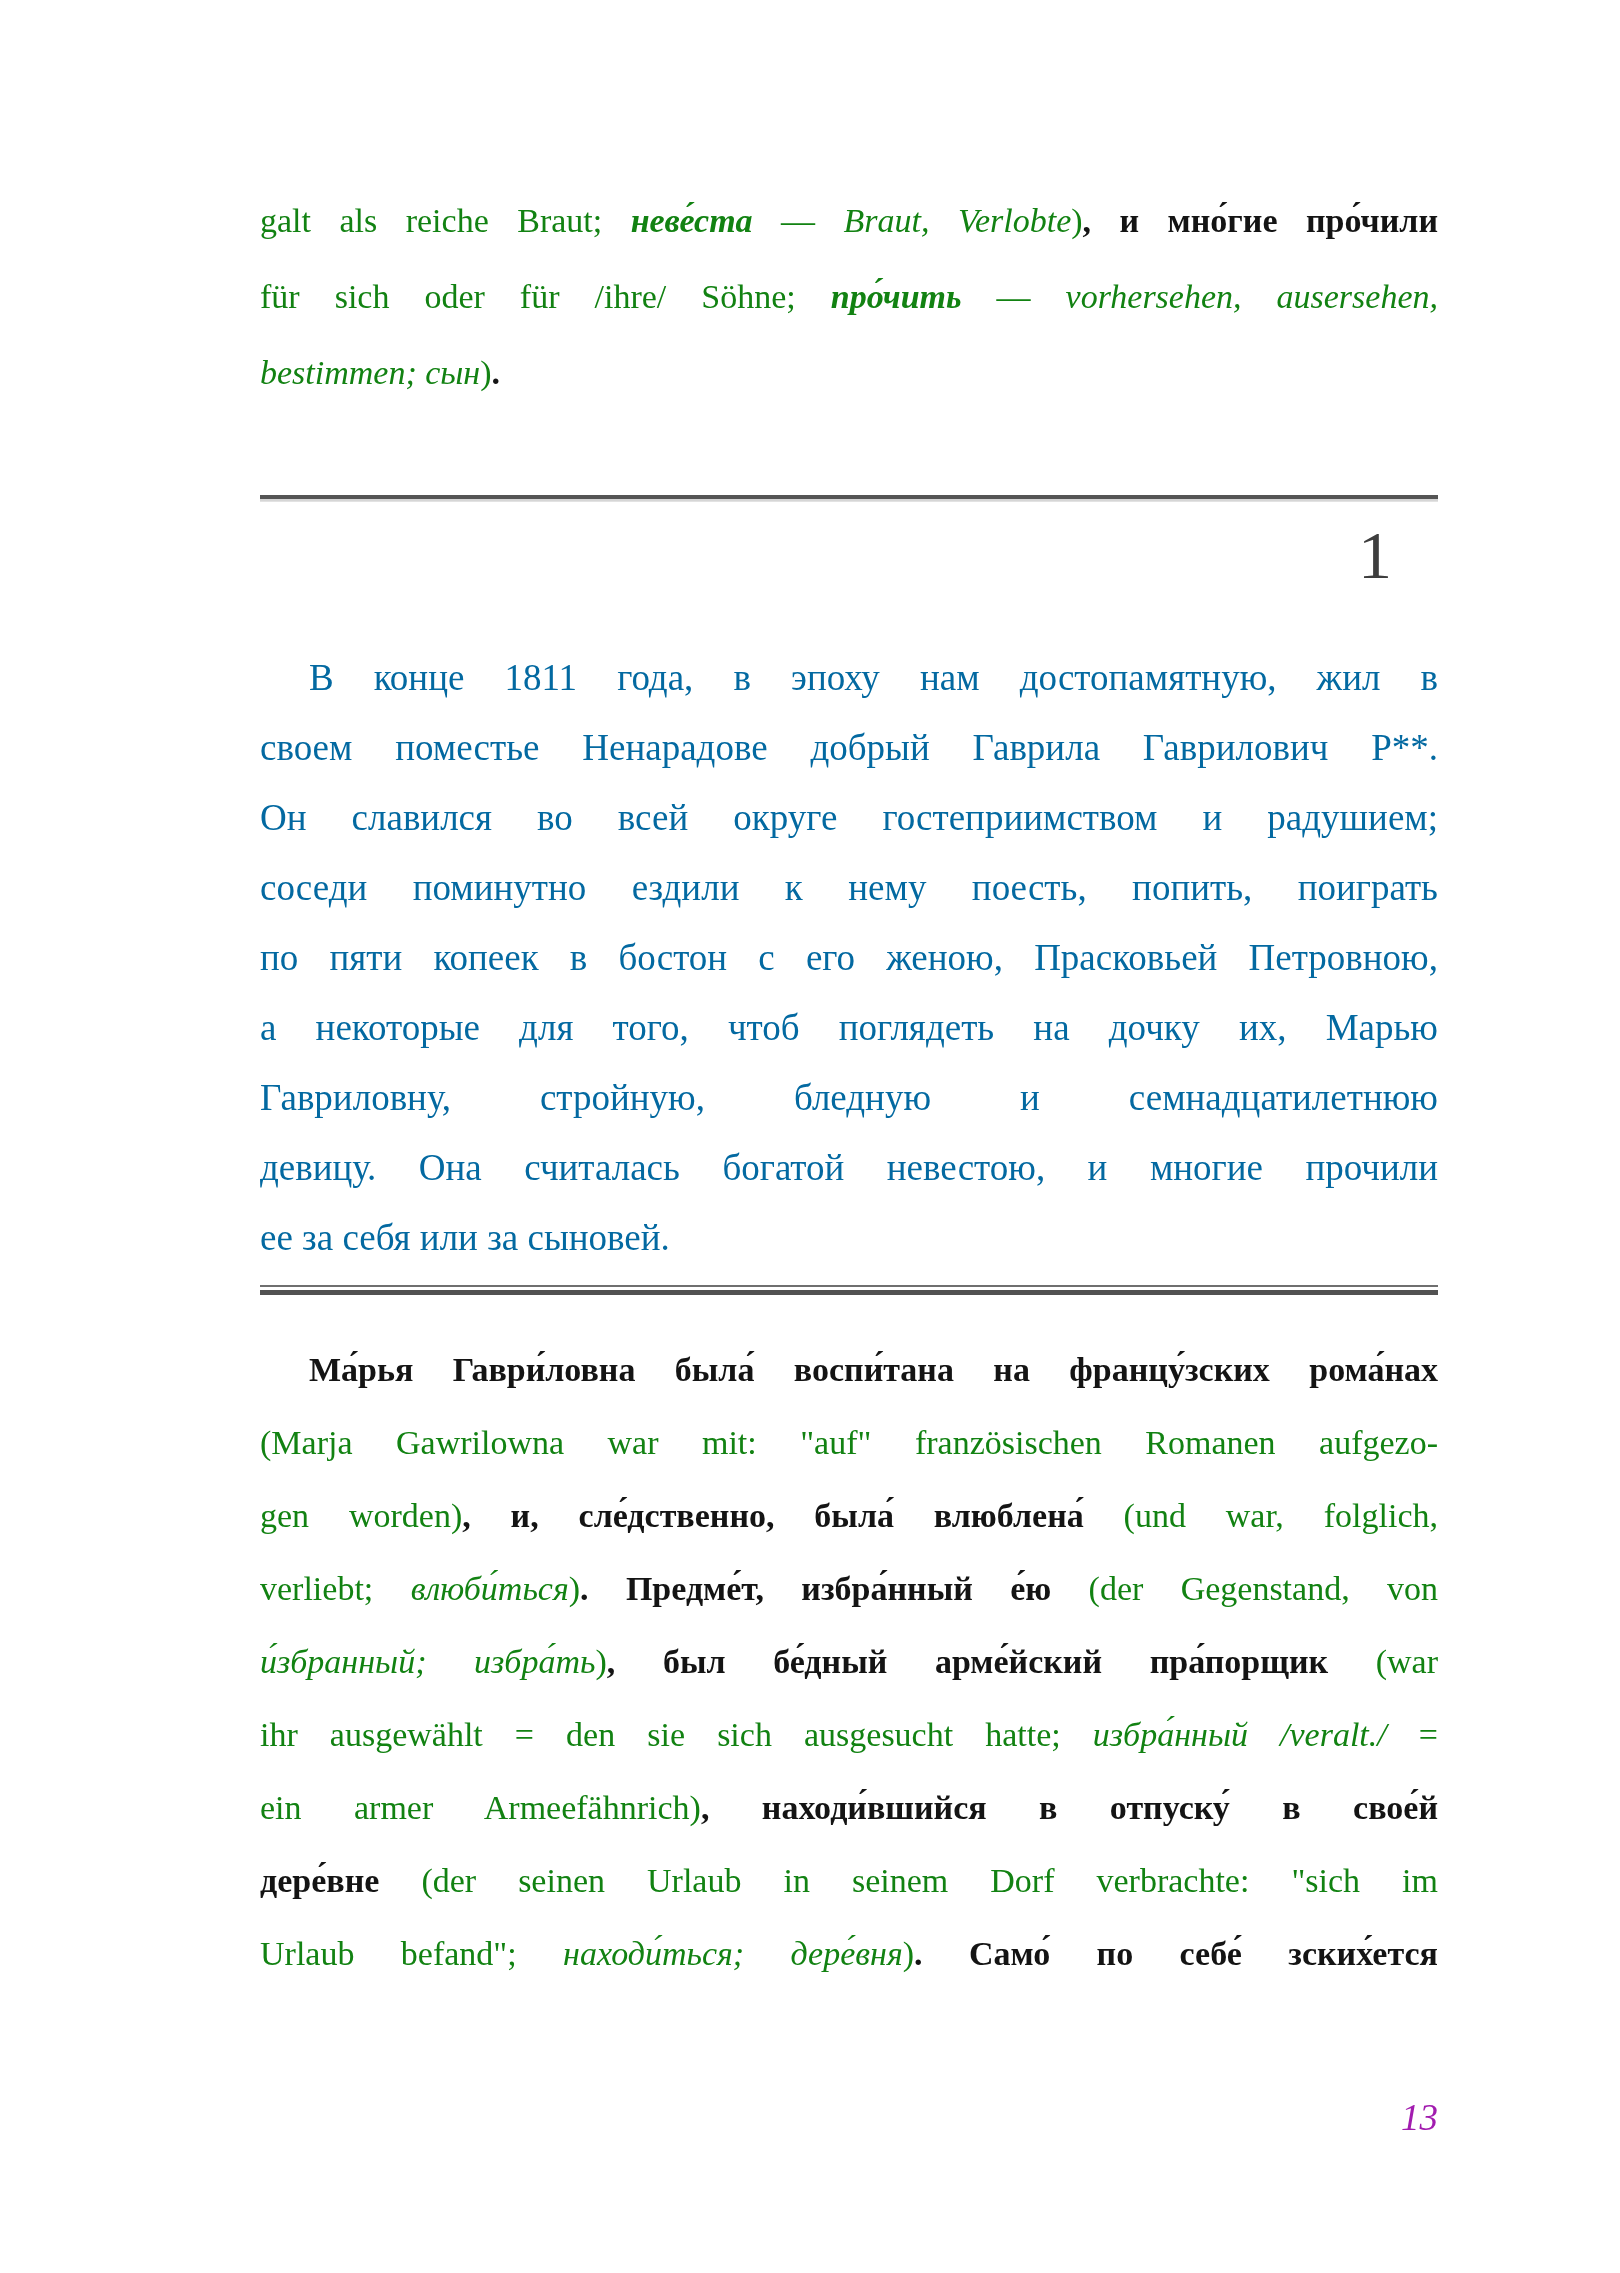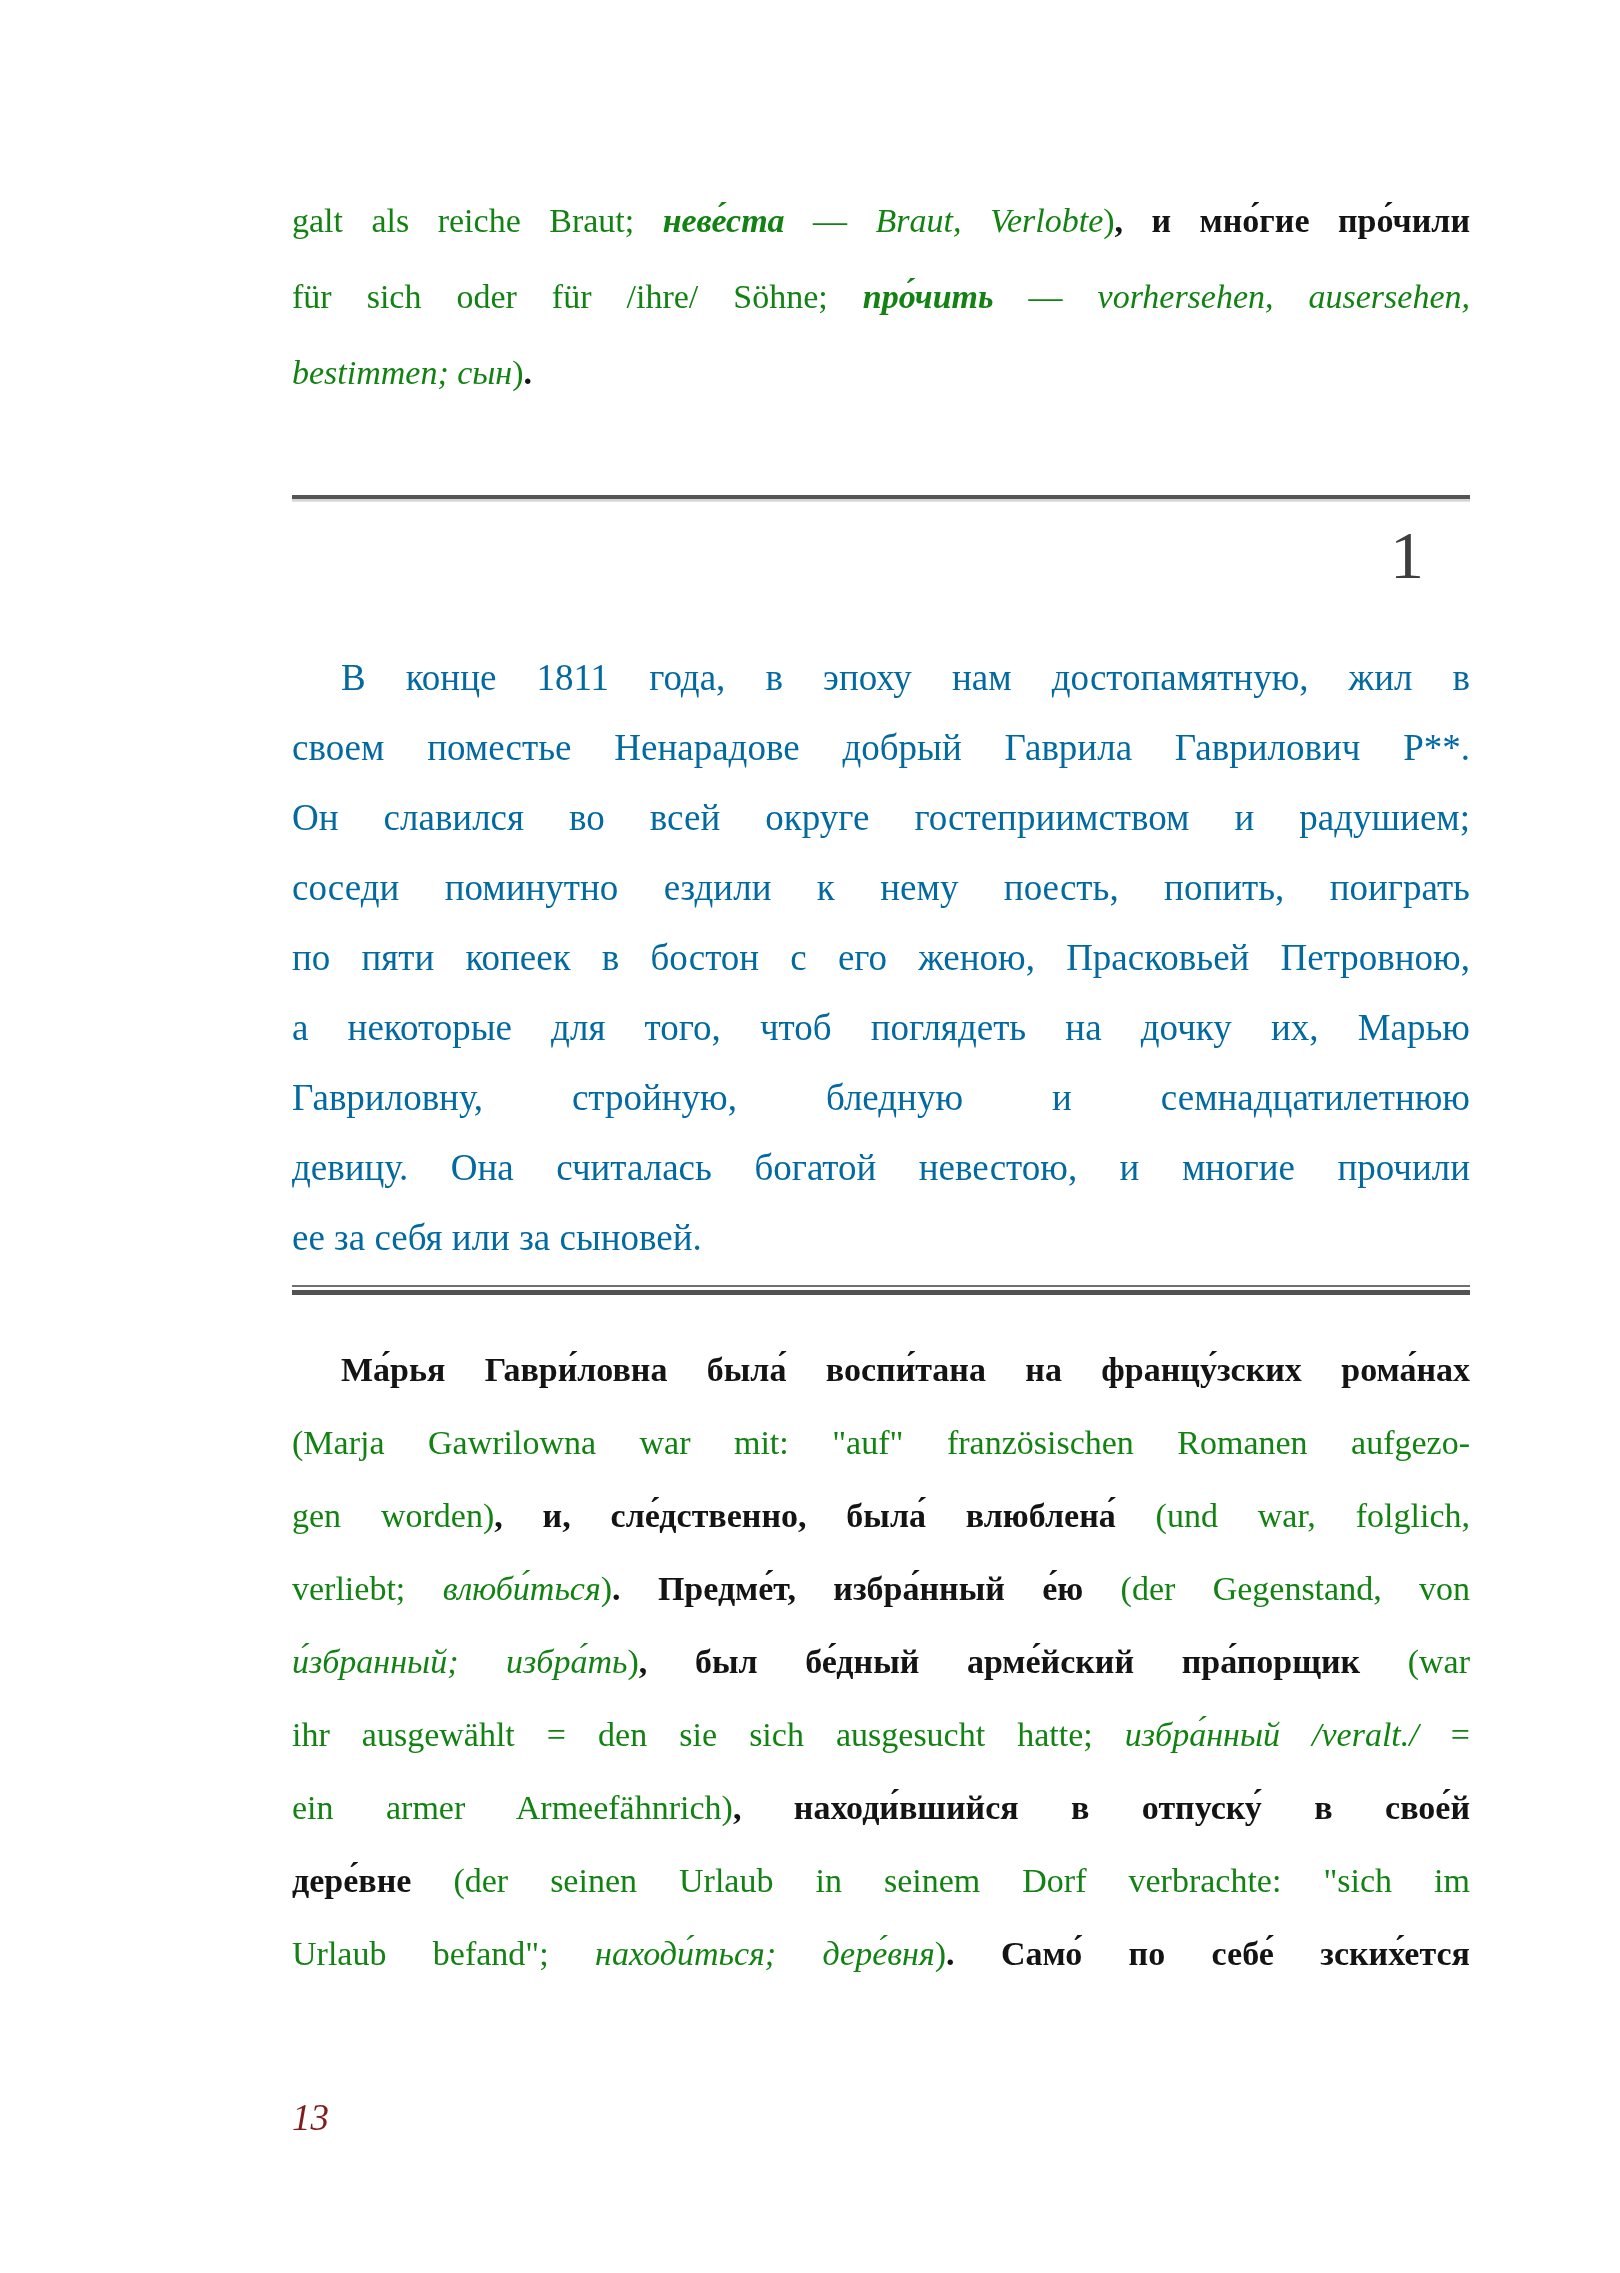--- a/index.html
+++ b/index.html
@@ -8,21 +8,20 @@
     background: #ffffff;
   }
   .page {
     position: relative;
     width: 1479px;
     height: 2273px;
     background: #ffffff;
     font-family: "Liberation Serif", "DejaVu Serif", serif;
     color: #1b1b1b;
     overflow: hidden;
-    margin-left: 32px;
   }
   .col {
     position: absolute;
     left: 260px;
     width: 1178px;
   }
   .line {
     text-align: justify;
     text-align-last: justify;
   }
@@ -80,24 +79,24 @@
   #gloss-bottom {
     top: 1333px;
     font-size: 34px;
     line-height: 73px;
   }
   .pagenum {
     position: absolute;
     left: 260px;
     top: 2096px;
     width: 1178px;
-    text-align: left;
+    text-align: right;
     font-style: italic;
     font-size: 37px;
-    color: #7f1d1d;
+    color: #a21caf;
   }
 </style>
 </head>
 <body>
 
 <div class="page">
 
   <section id="gloss-top" class="col">
       <div class="line"><span class="g">galt als reiche Braut; </span><span class="gbi">неве́ста</span><span class="g"> — </span><span class="gi">Braut, Verlobte</span><span class="g">)</span><span class="b">, и мно́гие про́чили</span></div>
       <div class="line"><span class="g">für sich oder für /ihre/ Söhne; </span><span class="gbi">про́чить</span><span class="g"> — </span><span class="gi">vorhersehen, ausersehen,</span></div>

